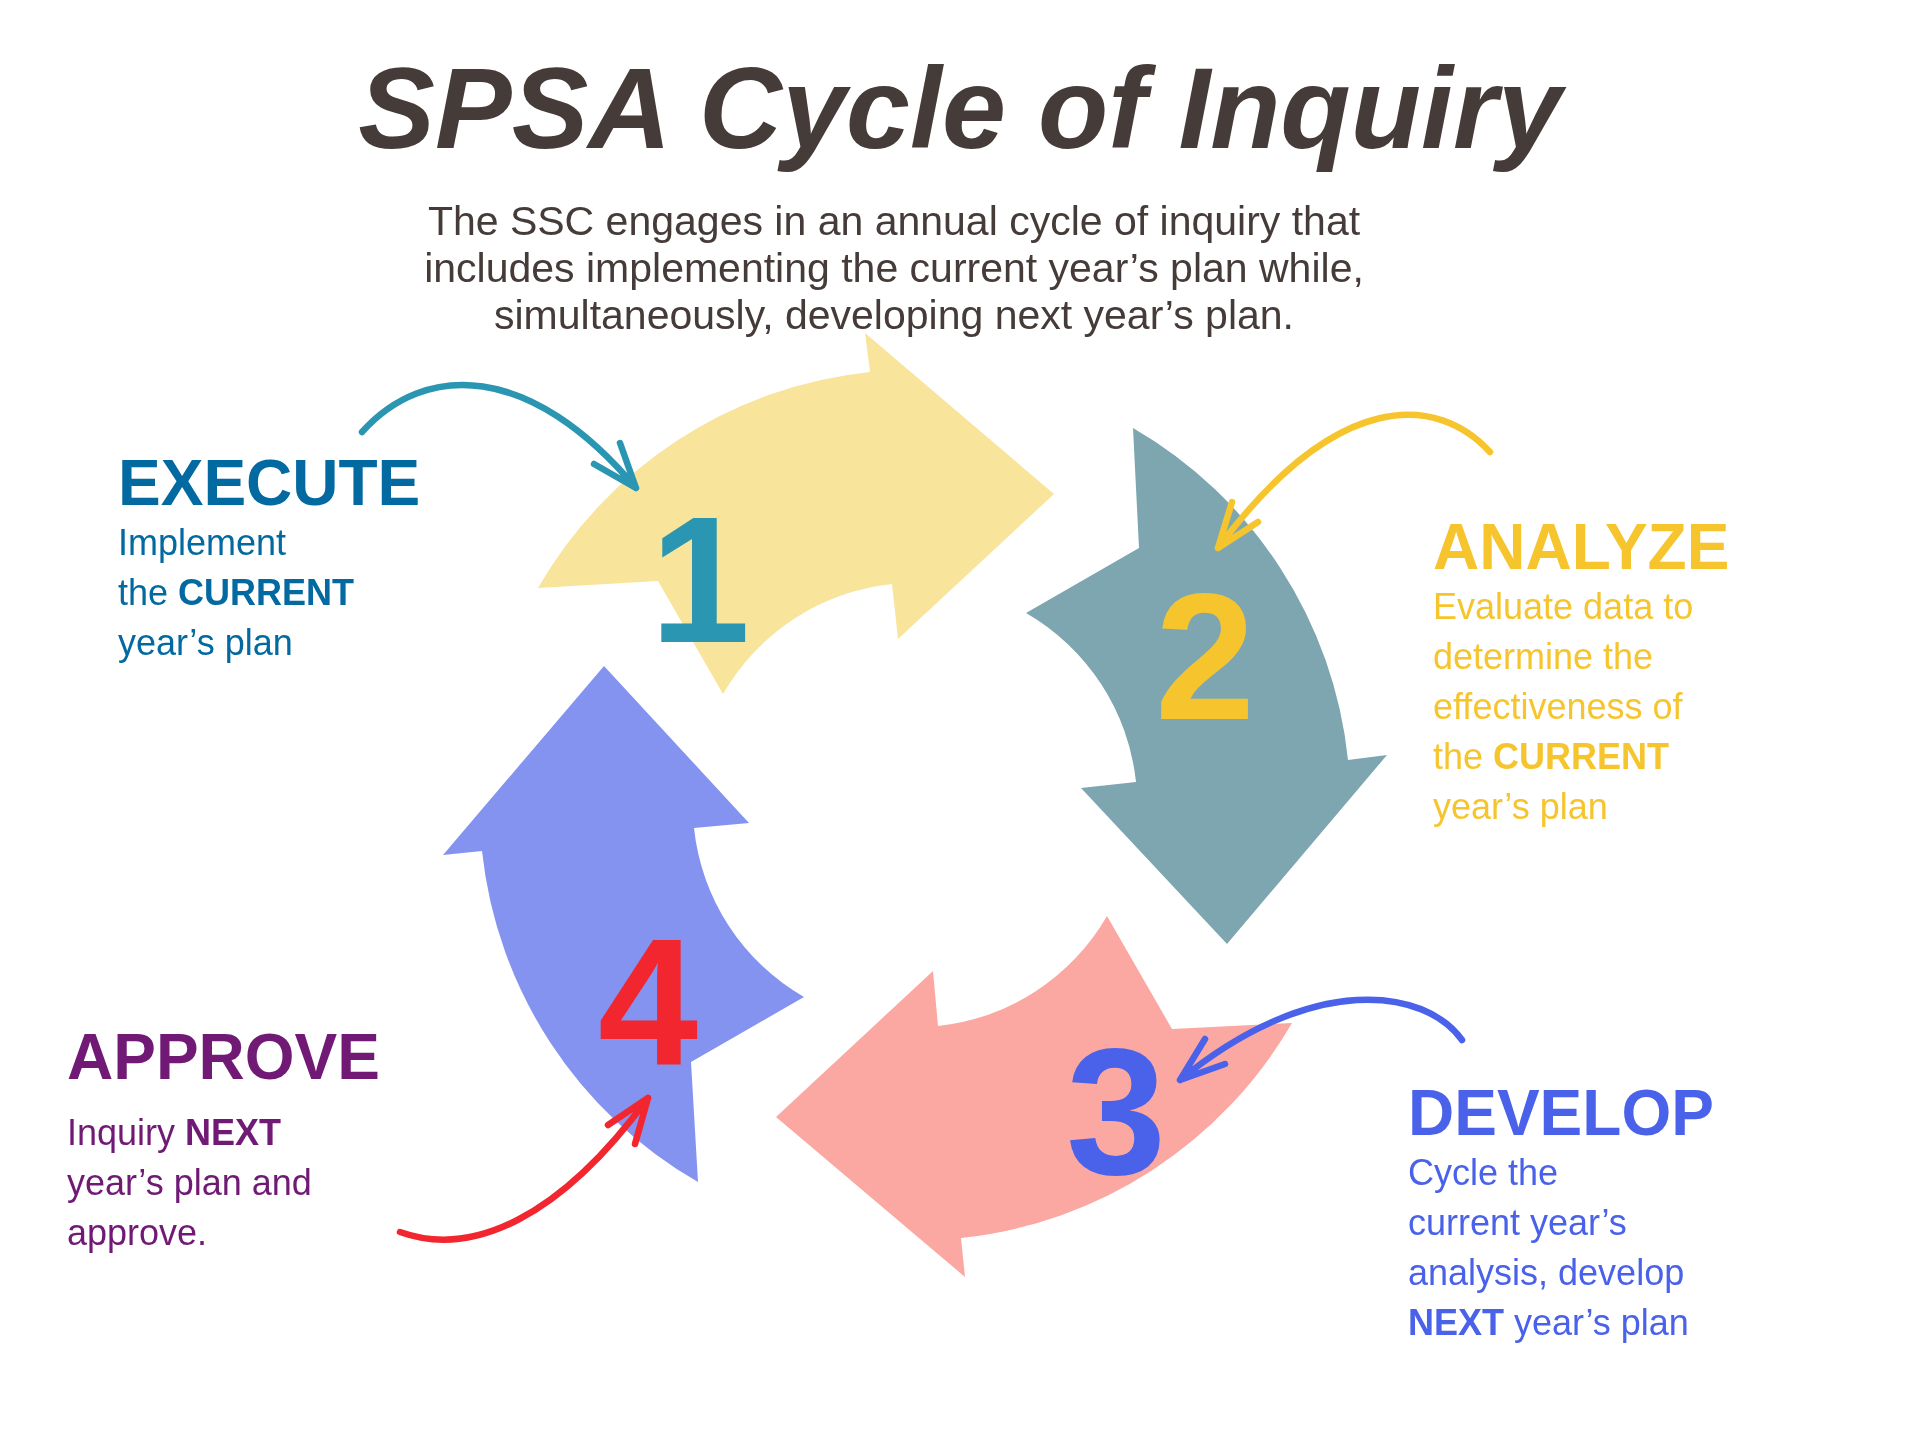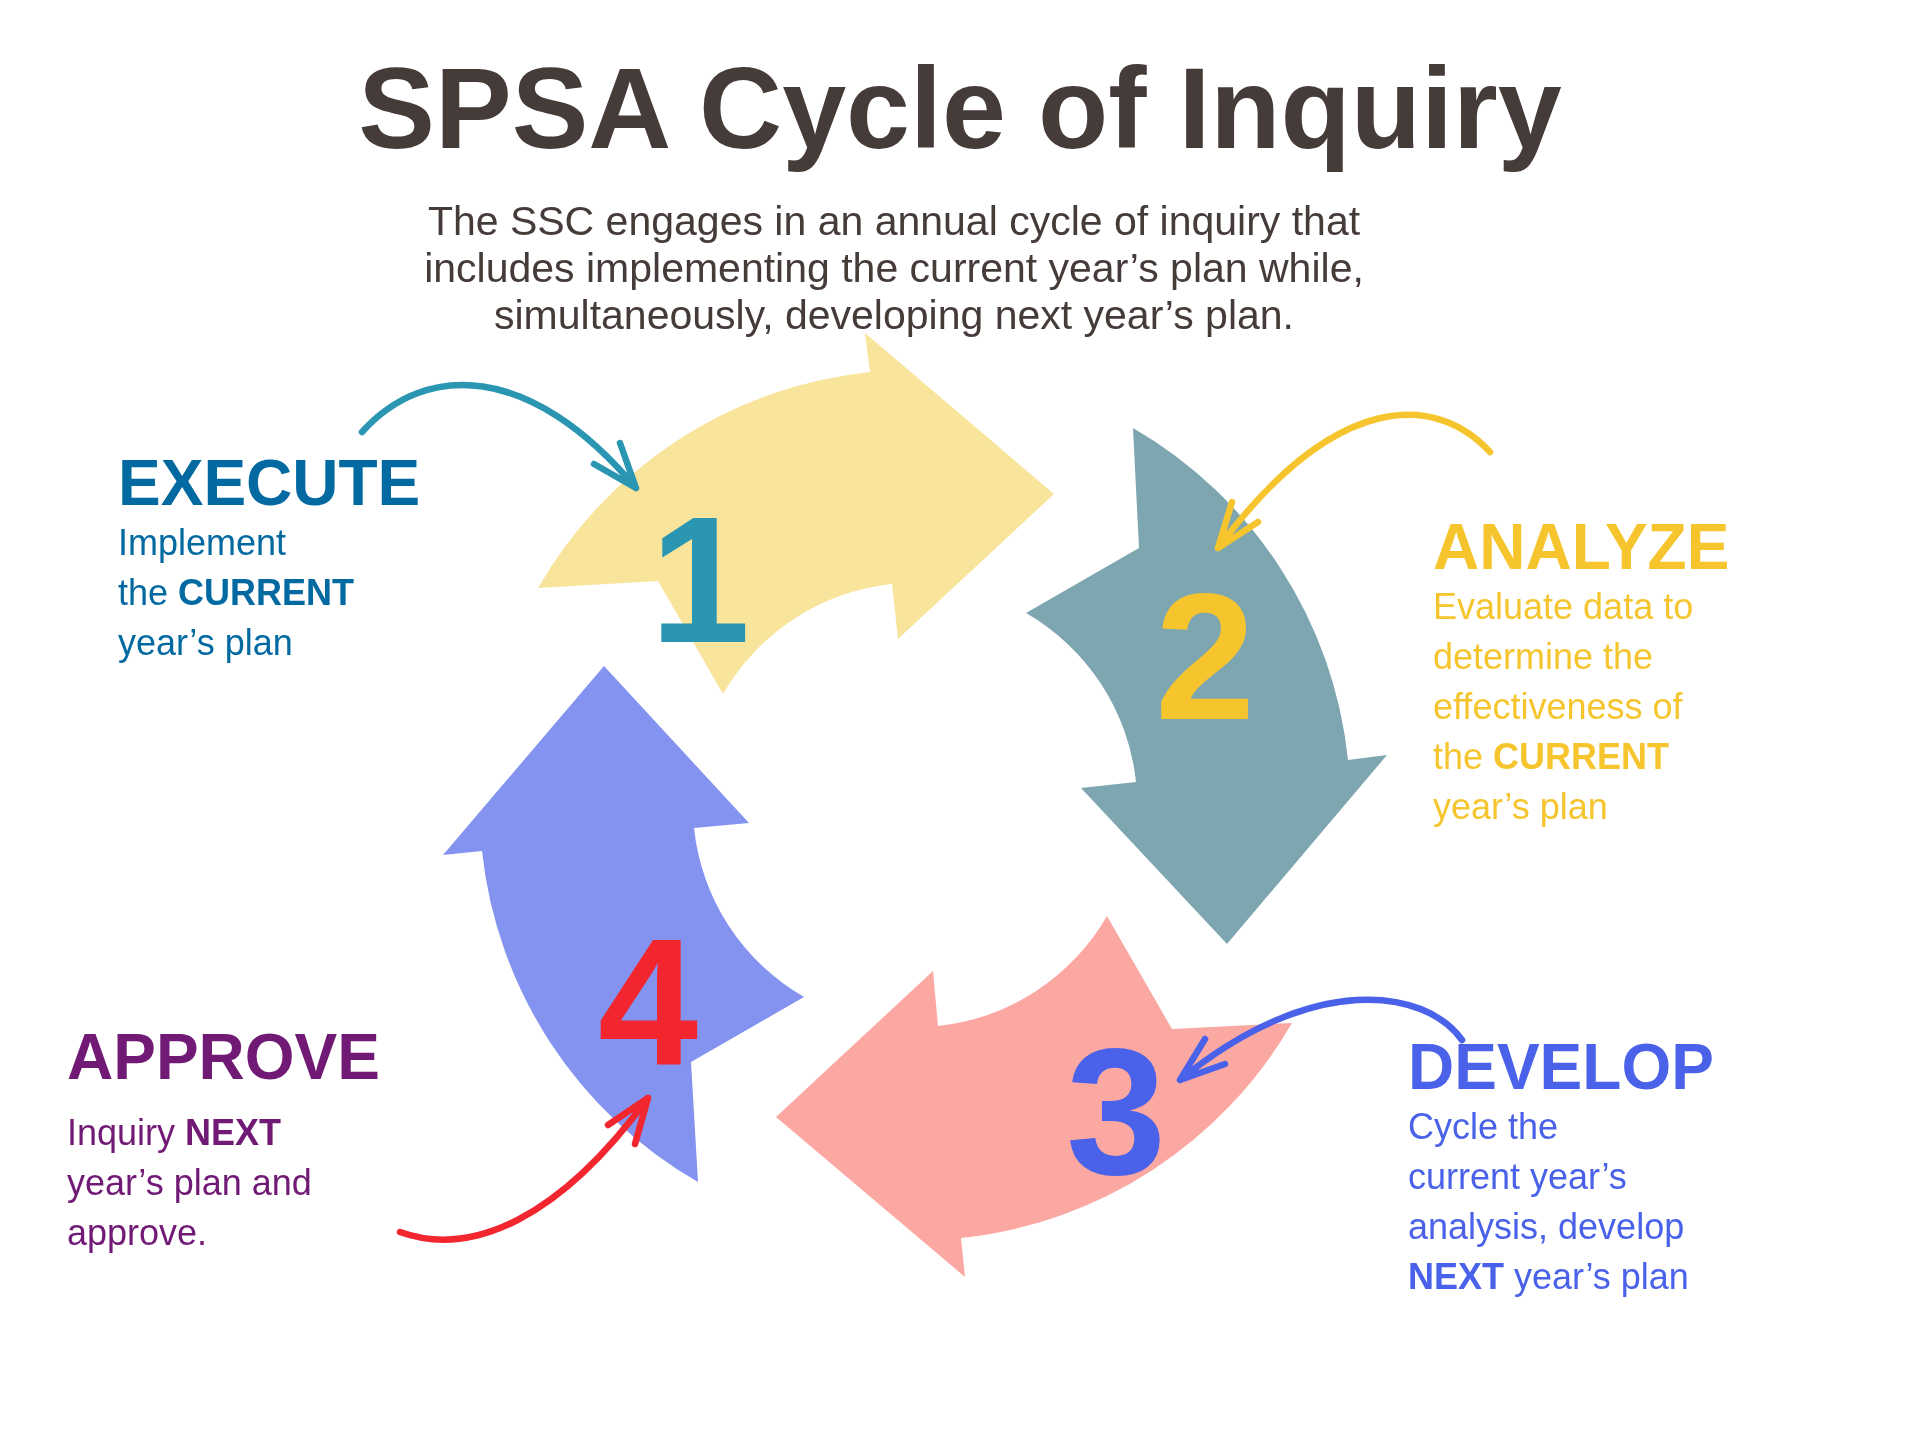--- a/index.html
+++ b/index.html
@@ -3,21 +3,21 @@
 <meta charset="utf-8">
 <style>
   html,body{margin:0;padding:0;}
   body{
     width:1920px;height:1440px;position:relative;background:#ffffff;
     font-family:"Liberation Sans",sans-serif;overflow:hidden;
   }
   .poster{position:absolute;inset:0;}
   #title{
     position:absolute;top:42px;left:0;width:1920px;margin:0;
-    text-align:center;font-size:115px;font-weight:700;letter-spacing:0px;
+    text-align:center;font-size:115px;font-weight:700;letter-spacing:0px;font-style:italic;
   }
   #subtitle{
     position:absolute;top:198px;left:0;width:1788px;
     text-align:center;font-size:41px;line-height:47px;font-weight:400;
   }
   #cycle-svg{position:absolute;top:0;left:0;width:1920px;height:1440px;}
   .num{
     font-family:"Liberation Sans",sans-serif;font-weight:700;font-size:180px;
     text-anchor:middle;
   }
@@ -72,21 +72,21 @@
     <h2>ANALYZE</h2>
     <div class="body">
       <div class="line"><span>Evaluate data to</span><b></b><span></span></div>
       <div class="line"><span>determine the</span><b></b><span></span></div>
       <div class="line"><span>effectiveness of</span><b></b><span></span></div>
       <div class="line"><span>the </span><b>CURRENT</b><span></span></div>
       <div class="line"><span>year’s plan</span><b></b><span></span></div>
     </div>
   </div>
 
-  <div class="step" id="step-develop" style="left: 1408px; top: 1032px; color: rgb(74, 98, 233);">
+  <div class="step" id="step-develop" style="left: 1408px; top: 1078px; color: rgb(74, 98, 233);">
     <h2>DEVELOP</h2>
     <div class="body">
       <div class="line"><span>Cycle the</span><b></b><span></span></div>
       <div class="line"><span>current year’s</span><b></b><span></span></div>
       <div class="line"><span>analysis, develop</span><b></b><span></span></div>
       <div class="line"><span></span><b>NEXT</b><span> year’s plan</span></div>
     </div>
   </div>
 
   <div class="step" id="step-approve" style="left: 67px; top: 1022px; color: #701a75;">

